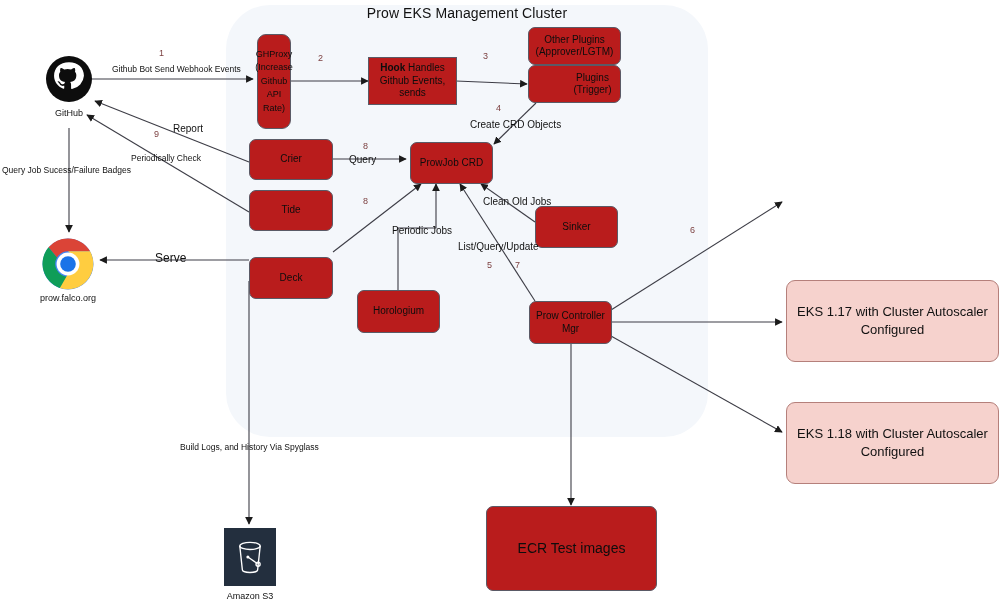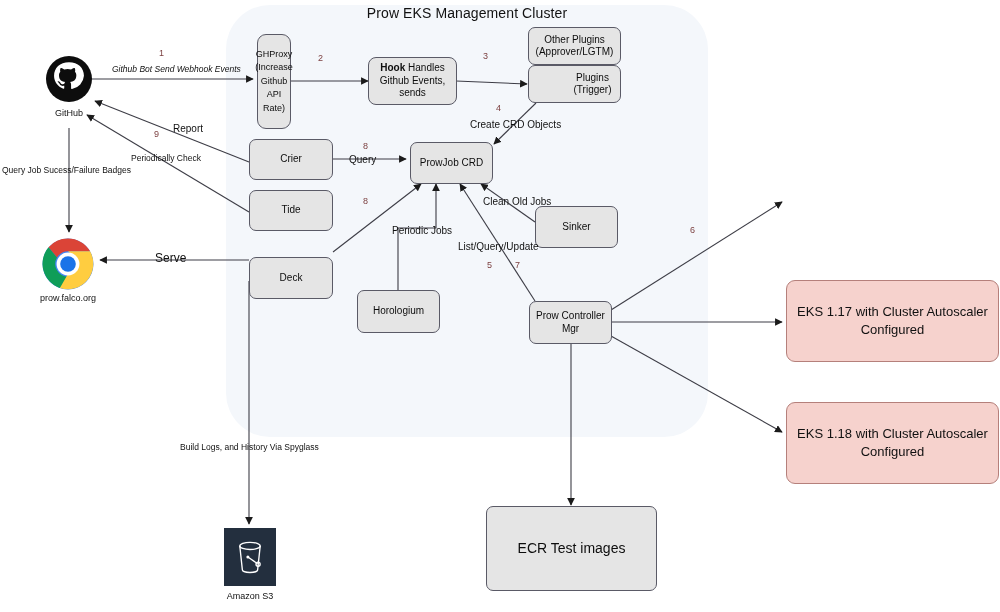--- a/index.html
+++ b/index.html
@@ -7,25 +7,25 @@
        font-family:"Liberation Sans","DejaVu Sans",sans-serif;color:#000;}
   #stage{position:absolute;inset:0;width:852px;height:612px;}
   svg#wires{position:absolute;left:0;top:0;width:1000px;height:612px;}
 
   .cluster-bg{position:absolute;left:226px;top:5px;width:482px;height:432px;
     background:#f4f7fb;border-radius:44px;}
 
   .cluster-title{position:absolute;left:226px;top:5px;width:482px;text-align:center;
     font-size:14px;color:#111;letter-spacing:.1px;}
 
-  .node{position:absolute;box-sizing:border-box;background:#e5e5e5;
+  .node{position:absolute;box-sizing:border-box;background:#b91c1c;
     border:1px solid #5a5a66;border-radius:7px;
     display:flex;align-items:center;justify-content:center;text-align:center;
     font-size:10px;line-height:1.25;color:#0d0d0d;padding:2px;}
-  .node.sq{border-radius:8px;justify-content:flex-end;}
+  .node.sq{border-radius:0;justify-content:flex-end;}
   .node.tall{font-size:9px;line-height:1.5;}
 
   .eks{position:absolute;box-sizing:border-box;background:#f6d2cd;
     border:1px solid #b5807b;border-radius:9px;
     display:flex;align-items:center;justify-content:center;text-align:center;
     font-size:13px;line-height:1.35;color:#111;padding:4px 10px;}
 
   .lbl{position:absolute;font-size:8.5px;color:#111;white-space:nowrap;}
   .lbl.m{font-size:10px;}
   .lbl.l{font-size:12px;}
@@ -172,21 +172,21 @@
     <svg viewBox="0 0 40 44" width="34" height="38" aria-hidden="true">
       <ellipse cx="20" cy="9" rx="12" ry="4.2" fill="none" stroke="#ffffff" stroke-width="1.6"></ellipse>
       <path d="M8 9 L11 37 a9 3.2 0 0 0 18 0 L32 9" fill="none" stroke="#ffffff" stroke-width="1.6"></path>
       <path d="M17.5 22 L29 30" stroke="#ffffff" stroke-width="1.6" fill="none"></path>
       <circle cx="17.5" cy="22" r="1.8" fill="#ffffff"></circle>
       <circle cx="29.5" cy="30.5" r="2.4" fill="none" stroke="#ffffff" stroke-width="1.6"></circle>
     </svg>
   </div>
   <div class="iconlabel" style="left:200px;top:591px;width:100px;">Amazon S3</div>
 
-  <div class="lbl" style="left:112px;top:64px;font-style:italic;">Github Bot Send Webhook Events</div>
+  <div class="lbl" style="left:112px;top:64px;">Github Bot Send Webhook Events</div>
   <div class="lbl m" style="left:470px;top:119px;">Create CRD Objects</div>
   <div class="lbl m" style="left:173px;top:123px;">Report</div>
   <div class="lbl" style="left:131px;top:153px;">Periodically Check</div>
   <div class="lbl" style="left:2px;top:165px;">Query Job Sucess/Failure Badges</div>
   <div class="lbl m" style="left:349px;top:154px;">Query</div>
   <div class="lbl m" style="left:483px;top:196px;">Clean Old Jobs</div>
   <div class="lbl m" style="left:392px;top:225px;">Periodic Jobs</div>
   <div class="lbl m" style="left:458px;top:241px;">List/Query/Update</div>
   <div class="lbl l" style="left:155px;top:251px;">Serve</div>
   <div class="lbl" style="left:180px;top:442px;">Build Logs, and History Via Spyglass</div>

